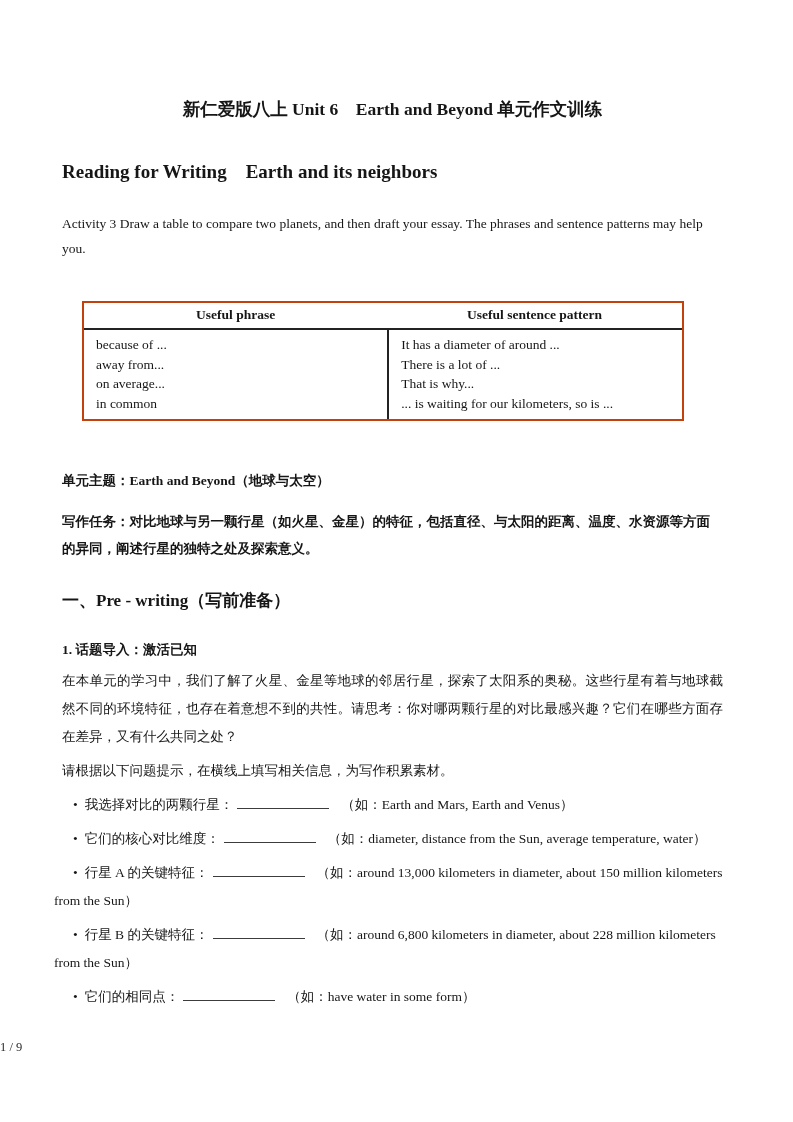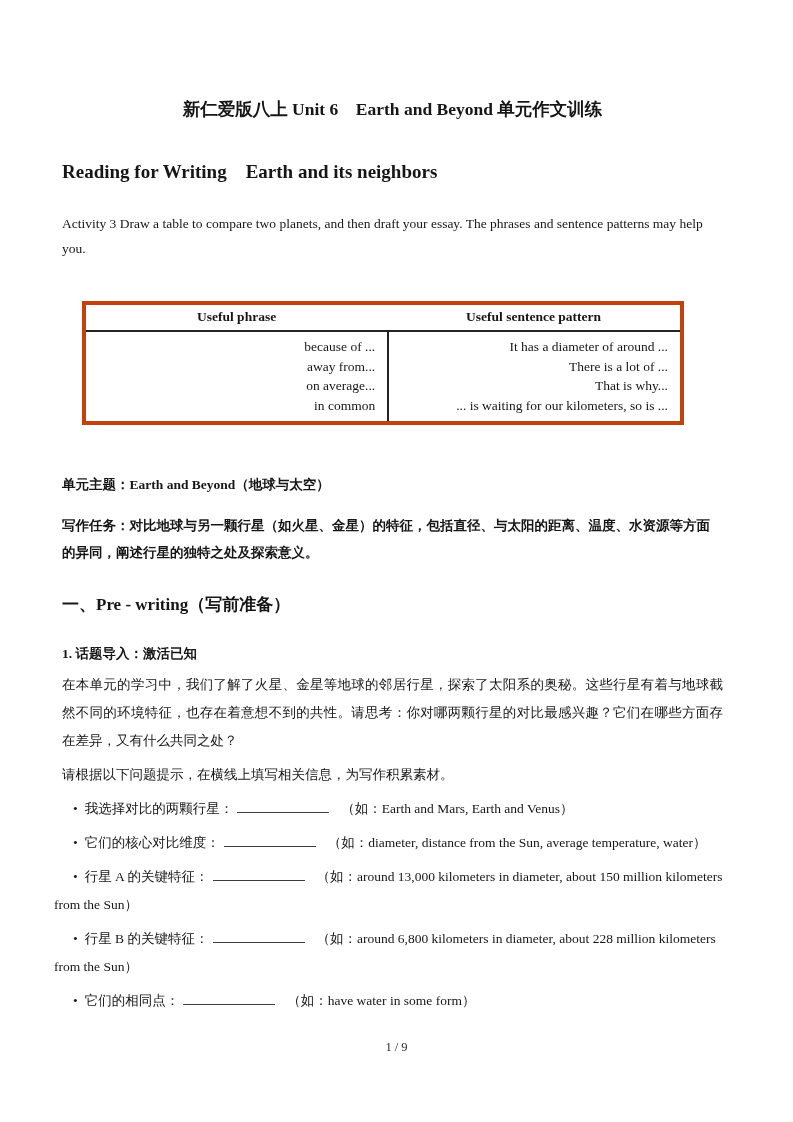--- a/index.html
+++ b/index.html
@@ -28,21 +28,21 @@
   }
   .para {
     margin: 0 70px 0 62px;
     font-size: 13.5px;
     line-height: 25px;
   }
   .activity { margin-top: 28px; }
   .tbl {
     margin: 40px 0 0 82px;
     width: 602px;
-    border: 4px solid #c2410c;
+    border: 2px solid #c2410c;
     box-sizing: border-box;
     font-size: 13.5px;
   }
   .tbl-head {
     display: flex;
     border-bottom: 2px solid #232323;
   }
   .tbl-head .th {
     text-align: center;
     font-weight: bold;
@@ -55,21 +55,20 @@
   .tbl-body { display: flex; }
   .tbl-body .td-col {
     padding: 5px 0 6px;
     box-sizing: border-box;
   }
   .tbl-body .col-r { border-left: 2px solid #232323; }
   .cell-line {
     padding: 0 12px;
     line-height: 19.5px;
     white-space: nowrap;
-    text-align: right;
   }
   .bold-para {
     font-weight: bold;
     line-height: 27px;
   }
   .unit-theme { margin-top: 46px; }
   .writing-task { margin-top: 14px; }
   .part-heading {
     margin: 28px 70px 0 62px;
     font-size: 17px;
@@ -102,21 +101,20 @@
     width: 92px;
     height: 12px;
     border-bottom: 1px solid #3c3c3c;
     margin: 0 12px 0 4px;
   }
   .footer {
     position: absolute;
     top: 1040px;
     left: 0;
     right: 0;
-    text-align: center;
     font-size: 12.5px;
     color: #2a2a2a;
   }
 </style>
 </head>
 <body>
 
 <div class="page">
 
   <h1 class="doc-title">新仁爱版八上 Unit 6　Earth and Beyond 单元作文训练</h1>

